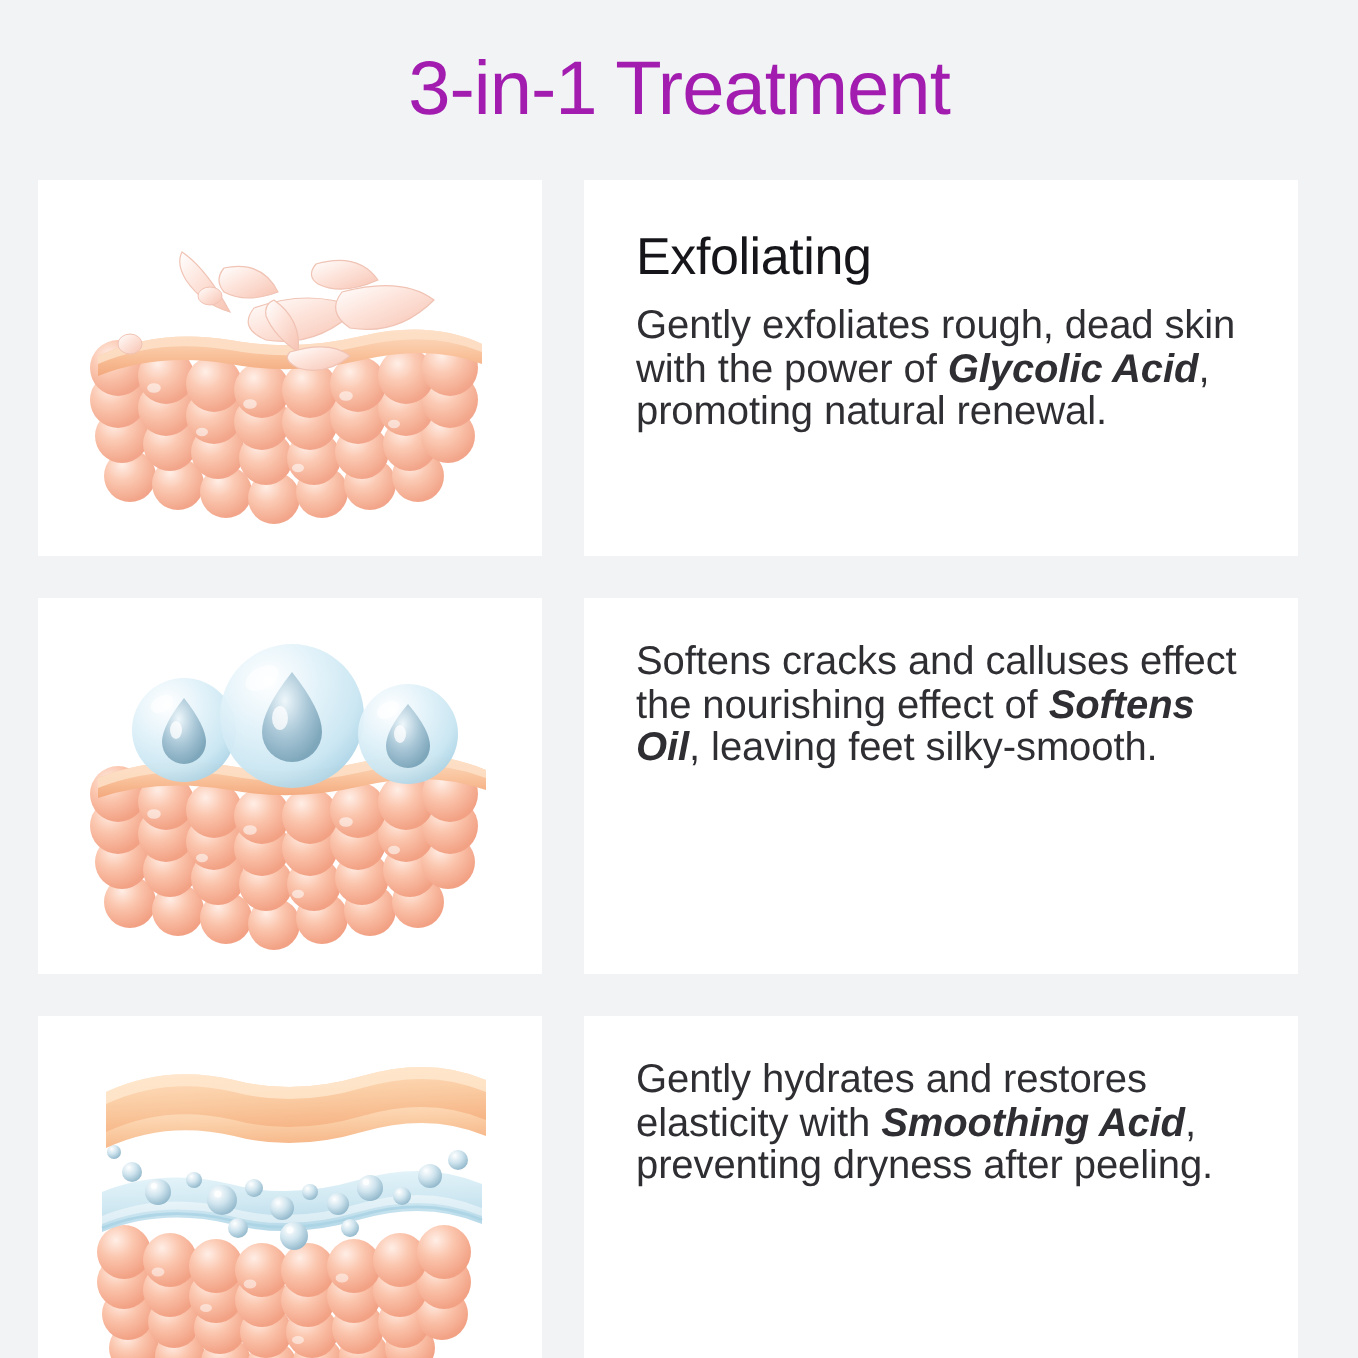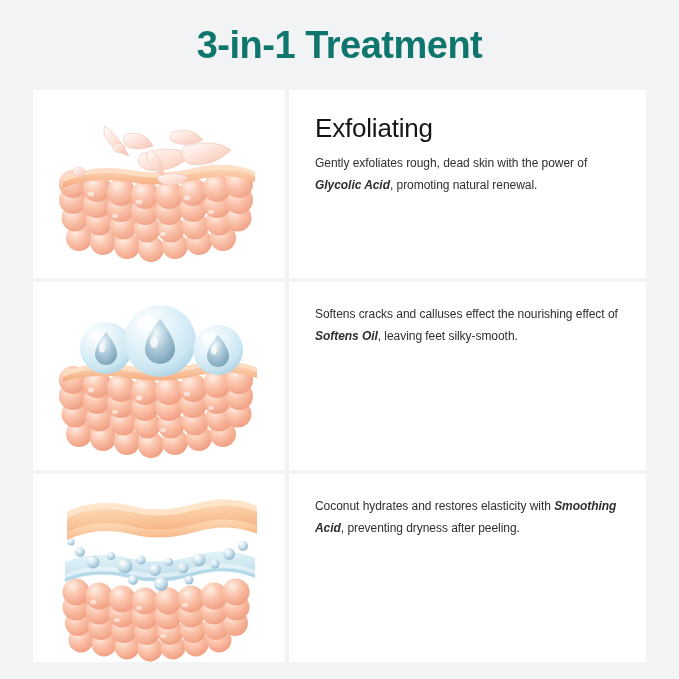--- a/index.html
+++ b/index.html
@@ -21,57 +21,57 @@
   }
 
   
   .title {
     position: absolute;
     top: 22px;
     left: 0;
     width: 679px;
     text-align: center;
     font-size: 38px;
-    font-weight: 700;
+    font-weight: 400;
     letter-spacing: -0.5px;
-    color: #0f766e;
+    color: #a21caf;
     line-height: 46px;
   }
 
   
   .grid {
     position: absolute;
-    left: 33px;
+    left: 19px;
     top: 90px;
     width: 613px;
     height: 572px;
     display: grid;
     grid-template-columns: 252px 357px;
     grid-template-rows: 188px 188px 188px;
-    gap: 4px;
+    gap: 21px;
   }
   .cell {
     background: #ffffff;
     position: relative;
     overflow: hidden;
   }
   .cell.text {
     padding: 22px 24px 0 26px;
     box-sizing: border-box;
   }
   .card-heading {
     font-size: 26px;
     font-weight: 500;
     color: #15151a;
     letter-spacing: -0.2px;
     line-height: 32px;
     margin: 0 0 9px 0;
   }
   .card-body {
-    font-size: 12px;
+    font-size: 20px;
     line-height: 21.5px;
     color: #2f2f33;
     margin: 0;
     letter-spacing: -0.05px;
   }
   .card-body b {
     font-weight: 700;
     font-style: italic;
   }
 
@@ -411,17 +411,17 @@
           <g>
             <path d="M34 56 Q64 42 98 50 Q128 58 162 48 Q196 38 224 50 L224 60 Q196 48 162 58 Q128 68 98 60 Q64 52 34 66 Z" fill="url(#top3)" opacity="0.98"></path>
             <path d="M34 38 Q64 24 98 32 Q128 40 162 30 Q196 20 224 32 L224 52 Q196 40 162 50 Q128 60 98 52 Q64 44 34 58 Z" fill="url(#top3)"></path>
             <path d="M34 38 Q64 24 98 32 Q128 40 162 30 Q196 20 224 32 L224 38 Q196 26 162 36 Q128 46 98 38 Q64 30 34 44 Z" fill="#ffe9d2" opacity="0.75"></path>
           </g>
         </svg>
       </div>
     </div>
 
     <div class="cell text">
-      <p class="card-body"><span>Coconut hydrates and restores elasticity with </span><b>Smoothing Acid</b><span>, preventing dryness after peeling.</span></p>
+      <p class="card-body"><span>Gently hydrates and restores elasticity with </span><b>Smoothing Acid</b><span>, preventing dryness after peeling.</span></p>
     </div>
 
   </div>
 </div>
 
 </body></html>

